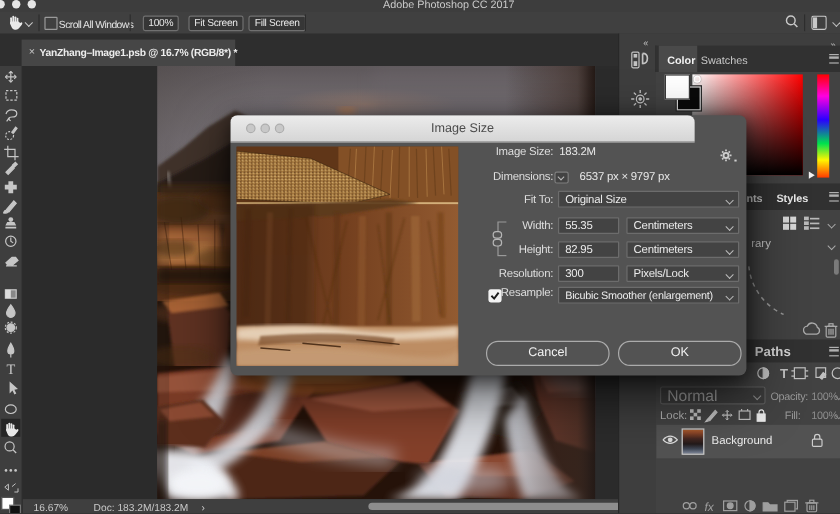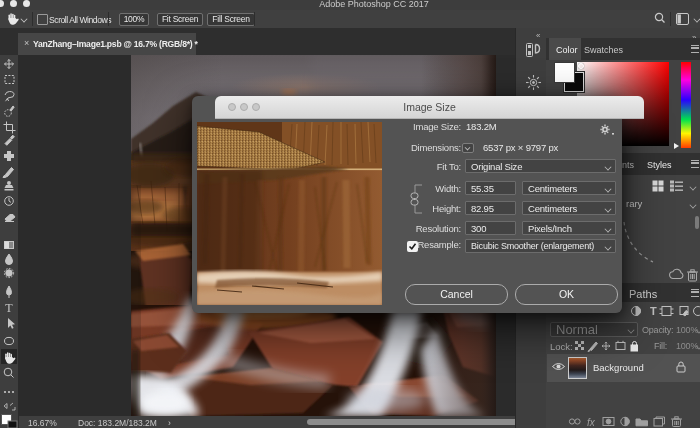--- a/index.html
+++ b/index.html
@@ -27,26 +27,26 @@
   #canvas{left:19px;top:55px;width:496px;height:361px;background:#2b2b2b;}
   
   #statusbar{left:19px;top:416px;width:496px;height:12px;background:#3f3f3f;color:#c9c9c9;font-size:8.5px;}
   #statusbar span{position:absolute;top:2px;}
   #hthumb{position:absolute;left:288px;top:3px;width:212px;height:6px;border-radius:3px;background:#8d8d8d;}
   
   #rightcol{left:515px;top:28px;width:185px;height:400px;background:#3e3e3e;border-left:1px solid #282828;}
   .ptabbar{position:absolute;left:30px;width:155px;height:22px;background:#313131;}
   .pcontent{position:absolute;left:30px;width:155px;background:#424242;}
   .ptab{position:absolute;top:0;height:22px;background:#4a4a4a;}
-  .ptxt{position:absolute;font-size:9.5px;font-weight:400;color:#c9c9c9;}
+  .ptxt{position:absolute;font-size:9.5px;font-weight:700;color:#c9c9c9;}
   .menu3{position:absolute;width:8px;height:6px;border-top:1.5px solid #b0b0b0;border-bottom:1.5px solid #b0b0b0;}
   .menu3:before{content:"";position:absolute;left:0;top:1.3px;width:8px;height:1.5px;background:#b0b0b0;}
   
   #dlg{left:192px;top:96px;width:430px;height:217px;border-radius:6px;background:#535353;box-shadow:0 16px 45px rgba(0,0,0,.65),0 3px 14px rgba(0,0,0,.5);}
-  #dlgtitle{position:absolute;left:0;top:0;width:429px;height:22px;border-radius:6px 6px 0 0;background:linear-gradient(#ececec,#d5d5d5);border-bottom:1px solid #b4b4b4;margin-left:23px;}
+  #dlgtitle{position:absolute;left:0;top:0;width:387px;height:22px;border-radius:6px 6px 0 0;background:linear-gradient(#ececec,#d5d5d5);border-bottom:1px solid #b4b4b4;}
   #dlgtitle .c{position:absolute;top:7px;width:8px;height:8px;border-radius:50%;background:#c8c8c8;border:0.5px solid #adadad;box-sizing:border-box;}
   #dlgtitle .t{position:absolute;left:0;right:0;top:5px;text-align:center;font-size:10.5px;color:#4c4c4c;}
   .lbl{position:absolute;left:0;width:269px;text-align:right;font-size:9.5px;letter-spacing:-0.2px;color:#dedede;white-space:nowrap;}
   .val{position:absolute;font-size:9.5px;letter-spacing:-0.2px;color:#e8e8e8;white-space:nowrap;}
   .fld{position:absolute;height:14px;background:#434343;border:1px solid #6c6c6c;border-radius:1px;box-sizing:border-box;color:#ebebeb;font-size:9.5px;letter-spacing:-0.2px;line-height:13px;padding-left:5px;white-space:nowrap;overflow:hidden;}
   .chev{position:absolute;width:5px;height:5px;border-left:1.2px solid #bdbdbd;border-bottom:1.2px solid #bdbdbd;transform:rotate(-45deg) scale(0.82);}
   .dbtn{position:absolute;top:188px;width:101px;height:19px;border:1px solid #ababab;border-radius:10px;color:#f2f2f2;font-size:10.5px;text-align:center;line-height:18px;}
 </style>
 </head>
 <body>
@@ -587,21 +587,21 @@
     <div class="lbl" style="top:87px;">Width:</div>
     <div class="fld" style="left:273px;top:85px;width:51px;">55.35</div>
     <div class="fld" style="left:330px;top:85px;width:94px;">Centimeters</div>
     <div class="chev" style="left:413px;top:90px;"></div>
     <div class="lbl" style="top:107px;">Height:</div>
     <div class="fld" style="left:273px;top:105px;width:51px;">82.95</div>
     <div class="fld" style="left:330px;top:105px;width:94px;">Centimeters</div>
     <div class="chev" style="left:413px;top:110px;"></div>
     <div class="lbl" style="top:127px;">Resolution:</div>
     <div class="fld" style="left:273px;top:125px;width:51px;">300</div>
-    <div class="fld" style="left:330px;top:125px;width:94px;">Pixels/Inch</div>
+    <div class="fld" style="left:330px;top:125px;width:94px;">Pixels/Lock</div>
     <div class="chev" style="left:413px;top:130px;"></div>
 
     <svg class="abs" style="left:218px;top:88px" width="16" height="30" viewBox="0 0 16 30">
       <path d="M12 1 H5 V29 H12" fill="none" stroke="#9a9a9a"></path>
       <rect x="1" y="9" width="7" height="5.5" rx="2.5" fill="#535353" stroke="#b5b5b5"></rect>
       <rect x="1" y="15.5" width="7" height="5.5" rx="2.5" fill="#535353" stroke="#b5b5b5"></rect>
     </svg>
     <div class="abs" style="left:215px;top:145px;width:11px;height:11px;background:#f2f2f2;border-radius:2px;"></div>
     <svg class="abs" style="left:216px;top:146px" width="9" height="9" viewBox="0 0 9 9">
         <path d="M1.5 4.5 L3.8 6.8 L7.5 1.8" fill="none" stroke="#1c1c1c" stroke-width="1.6"></path>

